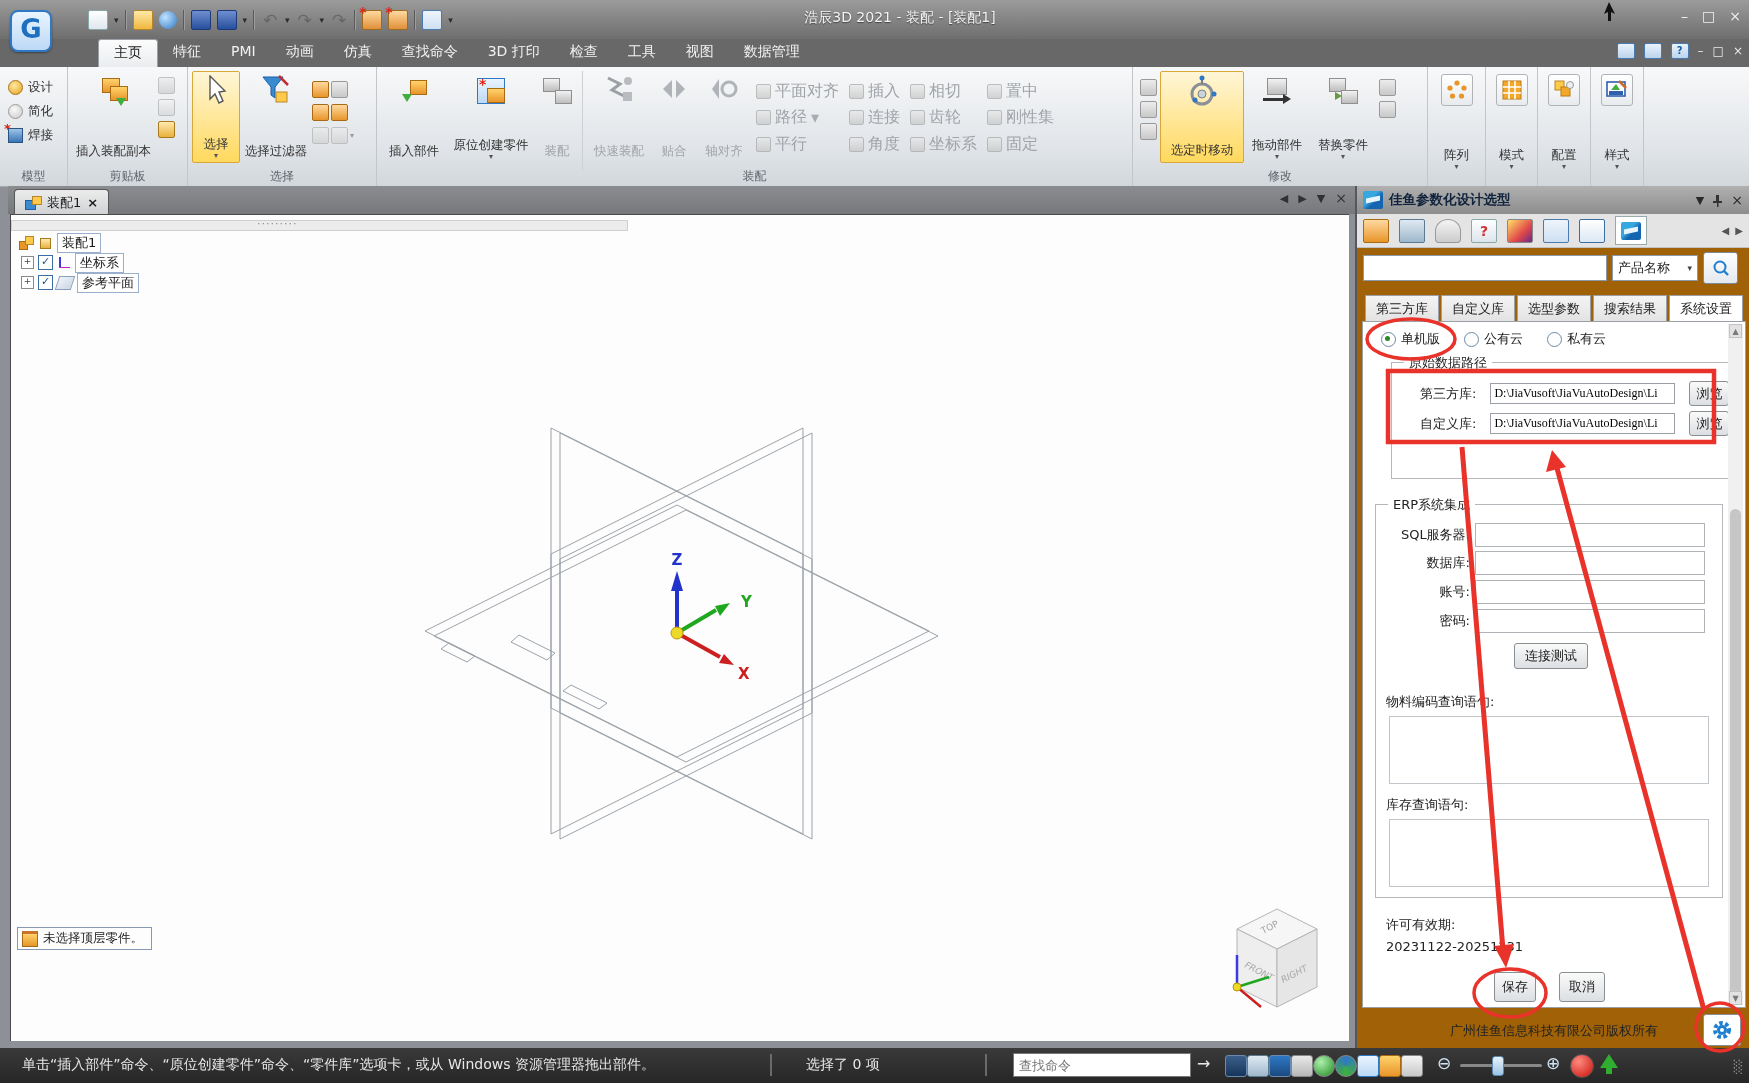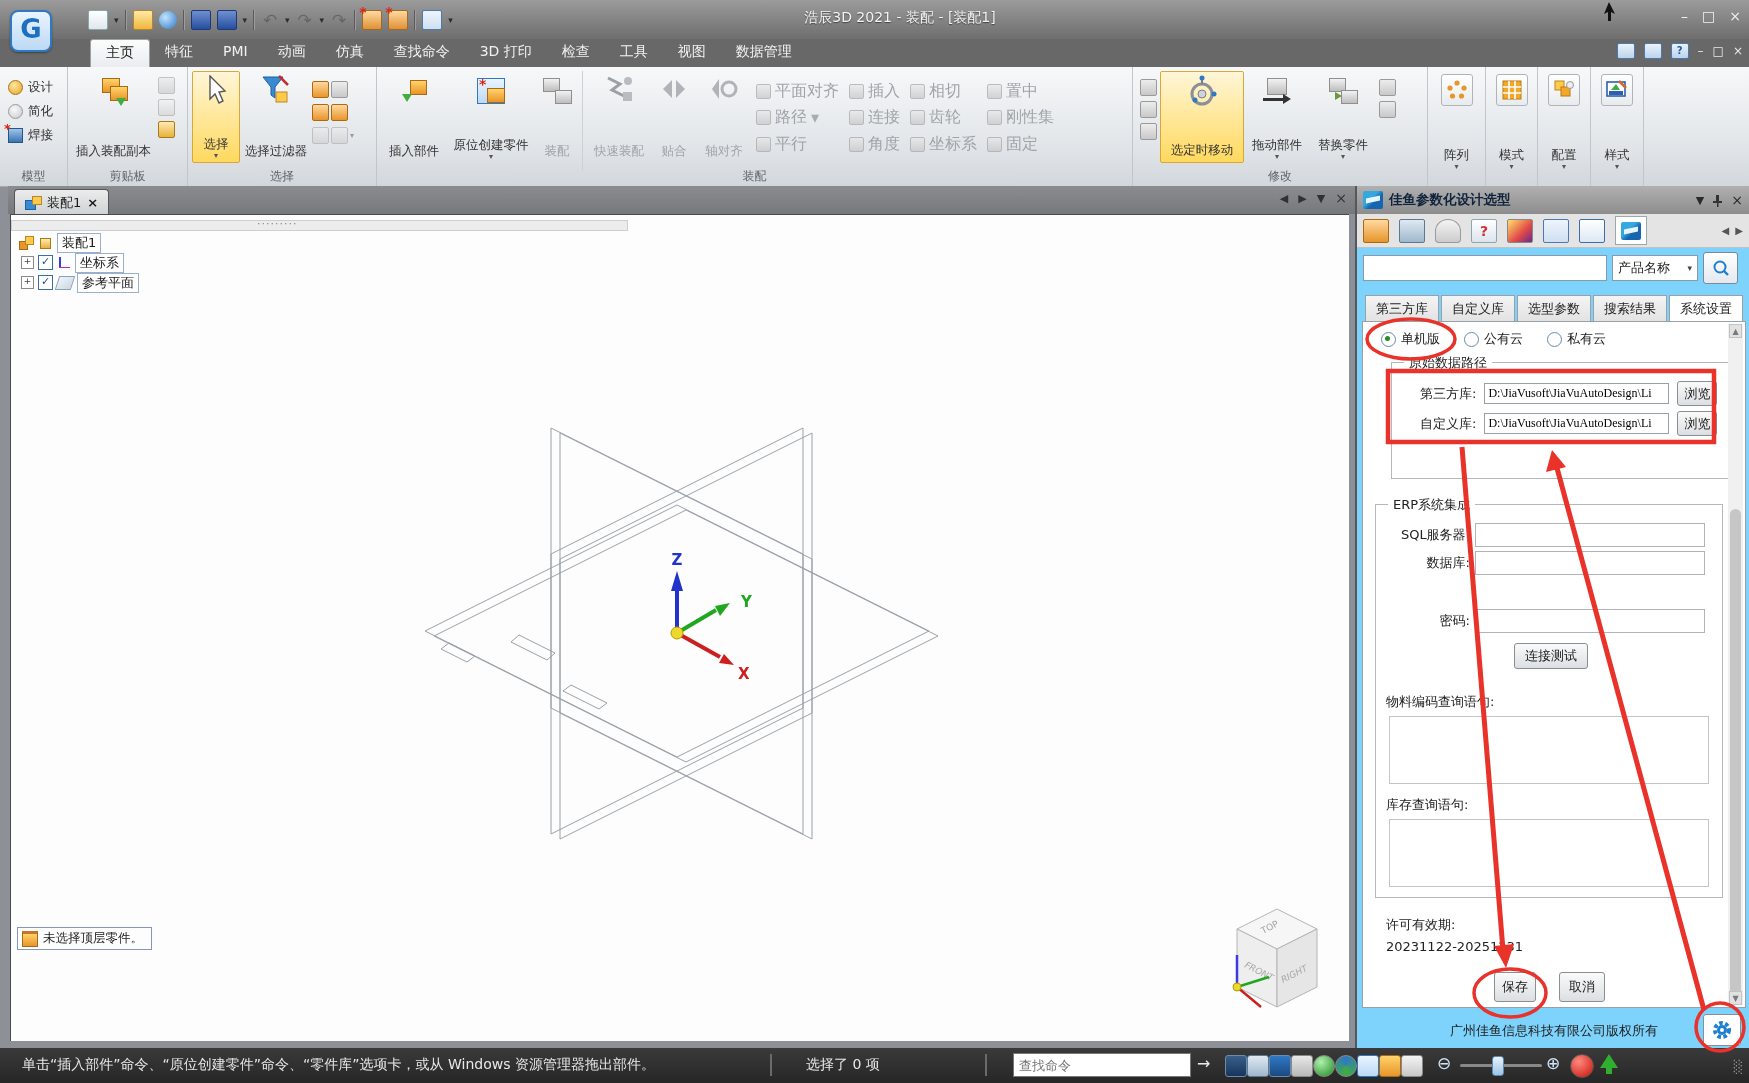--- a/index.html
+++ b/index.html
@@ -17,21 +17,21 @@
   .qi-gray{color:#3f3f3f;font-size:17px;line-height:18px;text-align:center;opacity:.45;}
   .qi-tool{background:linear-gradient(#ffd9a0,#e09038);border:1px solid #a06a20;position:relative;}
   .qi-tool::after{content:"*";position:absolute;left:-4px;top:-7px;color:#d21;font-size:14px;font-weight:bold;}
   .qi-list{background:linear-gradient(#eef4fb,#cfe0f2);border:1px solid #4a7ab0;}
   .qdrop{color:#2b2b2b;font-size:9px;}
   #win-title{position:absolute;left:700px;top:9px;width:400px;text-align:center;color:#f4f4f4;font-size:14px;text-shadow:0 1px 1px #444;}
   #win-controls{position:absolute;right:8px;top:8px;display:flex;gap:14px;color:#f0f0f0;font-size:14px;}
   #win-controls span{cursor:default;}
   
   #tabrow{position:absolute;left:0;top:39px;width:1749px;height:28px;background:#686868;}
-  #rtabs{position:absolute;left:90px;top:0;height:28px;display:flex;}
+  #rtabs{position:absolute;left:98px;top:0;height:28px;display:flex;}
   .rtab{padding:4px 15px 0 15px;font-size:14px;color:#f1f1f1;height:24px;}
   .rtab.active{background:linear-gradient(#fcfcfc,#e9ecef);color:#222;border-radius:3px 3px 0 0;border:1px solid #9aa0a6;border-bottom:none;}
   #tabrow-right{position:absolute;right:6px;top:4px;display:flex;gap:9px;align-items:center;color:#e8e8e8;font-size:12px;}
   .tri-ic{width:16px;height:14px;background:linear-gradient(#eaf2fb,#bcd4ec);border:1px solid #4a7ab0;border-radius:2px;font-size:10px;color:#1d5fa8;text-align:center;line-height:14px;font-weight:bold;}
   
   #ribbon{position:absolute;left:0;top:67px;width:1749px;height:119px;background:linear-gradient(#f7f8f9,#e0e4e8 70%,#d2d7dc);border-bottom:1px solid #a6abb1;display:flex;}
   .grp{position:relative;height:119px;border-right:1px solid #c2c6ca;box-sizing:border-box;padding:4px 4px 18px 4px;display:flex;align-items:flex-start;}
   .grp-label{position:absolute;bottom:1px;left:0;right:0;text-align:center;font-size:12px;color:#5f6469;}
   .bigbtn{display:flex;flex-direction:column;align-items:center;justify-content:flex-start;height:92px;padding:3px 4px;border-radius:2px;box-sizing:border-box;}
   .bigbtn .lbl{font-size:12.5px;color:#333;margin-top:auto;white-space:nowrap;}
@@ -81,21 +81,21 @@
   .tlabel{border:1px solid #9ab0cc;padding:0 4px;background:#fff;}
   .blk-ic{width:15px;height:13px;position:relative;}
   .blk-ic i{position:absolute;display:block;}
   .csys-ic{width:14px;height:13px;position:relative;}
   .csys-ic::before{content:"";position:absolute;left:2px;bottom:1px;width:1.5px;height:11px;background:#3a3ae0;}
   .csys-ic::after{content:"";position:absolute;left:2px;bottom:1px;width:11px;height:1.5px;background:#c024c0;}
   .plane-ic{width:14px;height:12px;background:linear-gradient(135deg,#eef4fb,#cdd8e4);border:1px solid #8aa0b8;transform:skewX(-18deg);}
   #hintbox{position:absolute;left:6px;top:712px;display:flex;align-items:center;gap:5px;border:1px solid #8898b4;background:#fdfdfd;padding:2px 8px 2px 4px;font-size:12.5px;color:#222;}
   .hint-ic{width:14px;height:12px;background:linear-gradient(#ffd36b,#e8952a);border:1px solid #a86a14;border-top:3px solid #c8742a;}
   
-  #sidepanel{position:absolute;left:1355px;top:186px;width:394px;height:862px;background:#7dd3fc;border-left:2px solid #55575a;box-sizing:border-box;}
+  #sidepanel{position:absolute;left:1355px;top:186px;width:394px;height:862px;background:#a16207;border-left:2px solid #55575a;box-sizing:border-box;}
   #sp-title{position:absolute;left:0;top:0;right:0;height:28px;background:linear-gradient(#b0b0b0,#8d8d8d);display:flex;align-items:center;padding:0 6px;gap:6px;}
   #sp-title .t{font-size:13.5px;font-weight:bold;color:#10233c;}
   #sp-title .sp-winbtns{margin-left:auto;display:flex;gap:8px;color:#2a2a2a;font-size:11px;align-items:center;}
   .jy-cube{width:20px;height:18px;background:linear-gradient(135deg,#35a8e0 40%,#1565b0 60%);border-radius:2px;position:relative;}
   .jy-cube::after{content:"";position:absolute;left:3px;top:6px;width:14px;height:5px;background:#e8f4fc;transform:skewY(-12deg);}
   #sp-iconbar{position:absolute;left:0;top:28px;right:0;height:33px;background:#e4e4e4;border-bottom:1px solid #c2c2c2;display:flex;align-items:center;gap:10px;padding:0 6px;}
   .spi{width:24px;height:22px;border-radius:2px;}
   .spi-grid{background:linear-gradient(#ffd9a0,#e8952a);border:1px solid #a86a14;}
   .spi-mon{background:linear-gradient(#dfe9f2,#9fb8cc);border:1px solid #5a7a94;}
   .spi-gauge{background:linear-gradient(#f4f4f4,#cccccc);border:1px solid #9a9a9a;border-radius:50% 50% 4px 4px;}
@@ -112,21 +112,21 @@
   #sp-tabs{position:absolute;left:8px;top:109px;display:flex;}
   .sptab{border:1px solid #9aa0a6;border-bottom:1px solid #9aa0a6;background:linear-gradient(#f4f4f4,#e2e2e2);padding:4px 10px;font-size:13px;color:#222;margin-right:2px;}
   .sptab.active{background:#fff;border-bottom:1px solid #fff;position:relative;top:0;}
   #sp-content{position:absolute;left:5px;top:135px;width:384px;height:687px;background:#fff;border:1px solid #9aa0a6;box-sizing:border-box;}
   .radio-row{position:absolute;left:18px;top:8px;display:flex;gap:24px;font-size:13px;color:#222;align-items:center;}
   .radio{display:flex;align-items:center;gap:5px;}
   .rdot{width:13px;height:13px;border-radius:50%;border:1px solid #6a8aa8;background:#fff;position:relative;}
   .rdot.sel::after{content:"";position:absolute;left:3px;top:3px;width:5px;height:5px;border-radius:50%;background:#2a8a2a;}
   .fieldset{position:absolute;border:1px solid #b4b8bc;}
   .legend{position:absolute;top:-9px;left:12px;background:#fff;padding:0 5px;font-size:13px;color:#222;}
-  .prow{position:absolute;display:flex;align-items:center;gap:8px;font-size:13px;color:#222;}
+  .prow{position:absolute;display:flex;align-items:center;gap:14px;font-size:13px;color:#222;}
   .prow input{border:1px solid #9aa0a6;height:21px;font-size:12px;font-family:"Liberation Serif","DejaVu Serif",serif;padding:0 3px;box-sizing:border-box;background:#fff;}
   .btn{border:1px solid #8a8f94;border-radius:3px;background:linear-gradient(#fafafa,#dcdfe2);font-size:13px;color:#222;display:flex;align-items:center;justify-content:center;}
   .erow{position:absolute;display:flex;align-items:center;font-size:13px;color:#222;}
   .erow .el{width:92px;text-align:right;margin-right:5px;}
   .erow input{width:224px;height:20px;border:1px solid #b0b4b8;background:#fff;}
   .qlabel{position:absolute;font-size:13px;color:#222;}
   .qarea{position:absolute;border:1px solid #c2c6ca;background:#fff;}
   #sp-scroll{position:absolute;right:2px;top:2px;bottom:2px;width:15px;background:#f0f0f0;}
   #sp-scroll .sa{position:absolute;left:1px;width:13px;height:14px;color:#7a7a7a;font-size:8px;text-align:center;line-height:14px;background:#e2e2e2;border:1px solid #c2c2c2;box-sizing:border-box;}
   #sp-thumb{position:absolute;left:2px;top:185px;width:11px;height:490px;background:#c6c6c6;border-radius:6px;}
@@ -661,20 +661,24 @@
       <div class="fieldset" style="left:12px;top:182px;width:346px;height:392px;">
         <span class="legend">ERP系统集成</span>
         <div class="erow" style="left:2px;top:18px;">
             <span class="el">SQL服务器:</span>
             <input style="">
           </div>
         <div class="erow" style="left:2px;top:46px;">
             <span class="el">数据库:</span>
             <input style="">
           </div>
+        <div class="erow" style="left:2px;top:75px;">
+            <span class="el">账号:</span>
+            <input style="">
+          </div>
         <div class="erow" style="left:2px;top:104px;">
             <span class="el">密码:</span>
             <input style="">
           </div>
         <span class="btn" style="position:absolute;left:138px;top:138px;width:72px;height:24px;">连接测试</span>
         <span class="qlabel" style="left:10px;top:188px;">物料编码查询语句:</span>
         <div class="qarea" style="left:13px;top:211px;width:318px;height:66px;"></div>
         <span class="qlabel" style="left:10px;top:291px;">库存查询语句:</span>
         <div class="qarea" style="left:13px;top:314px;width:318px;height:66px;"></div>
       </div>

